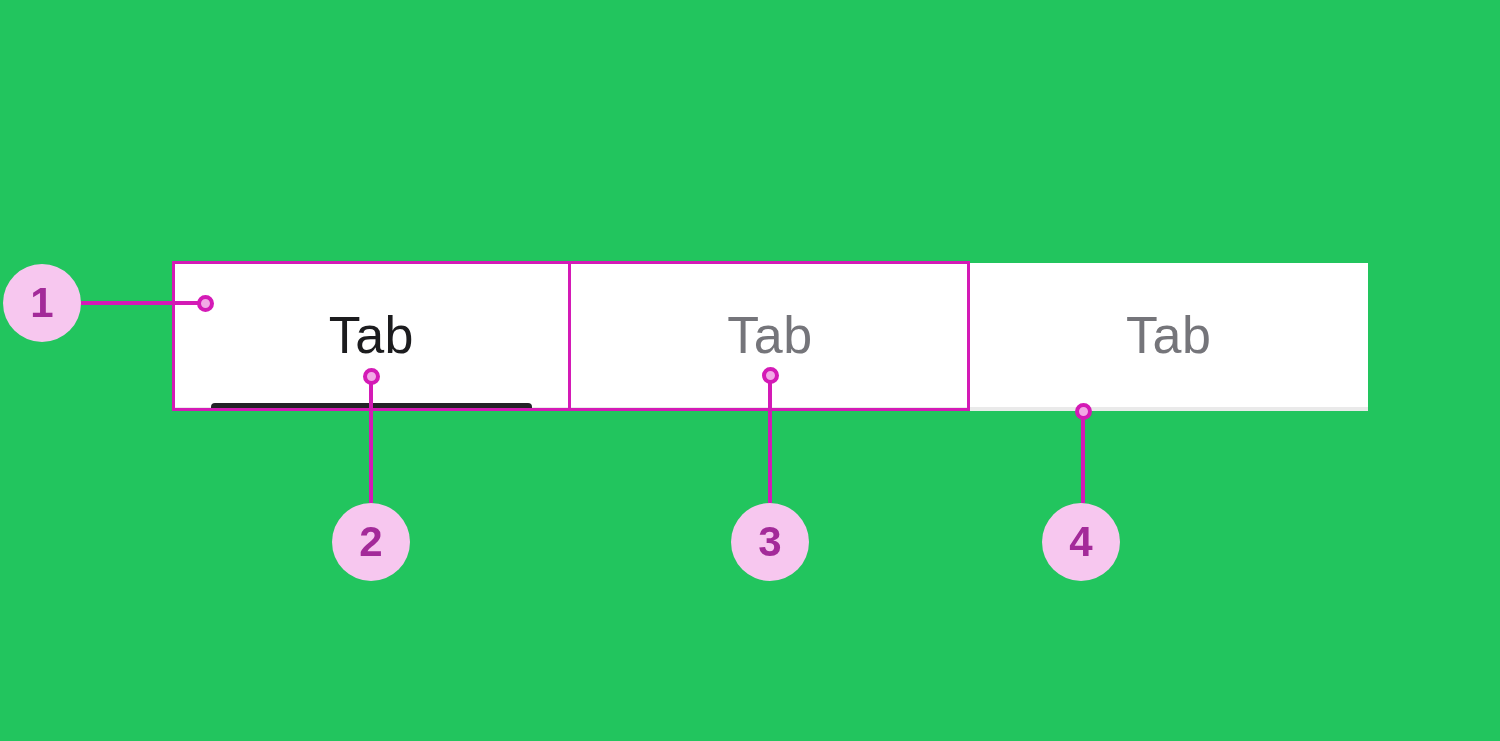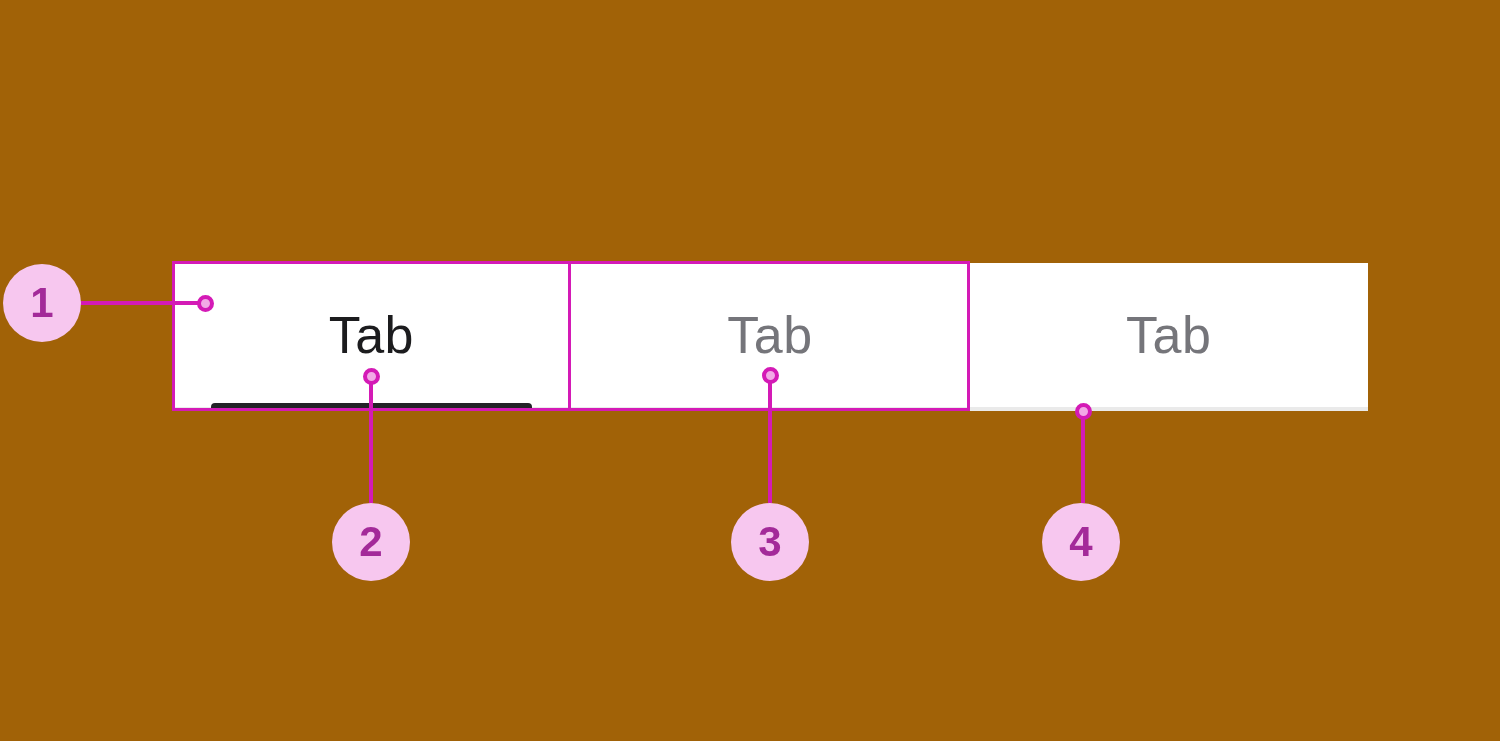--- a/index.html
+++ b/index.html
@@ -5,21 +5,21 @@
   html, body {
     margin: 0;
     padding: 0;
     background: #000000;
     font-family: "Liberation Sans", sans-serif;
   }
   #canvas {
     position: relative;
     width: 1500px;
     height: 741px;
-    background: #a16207;
+    background: #22c55e;
     overflow: hidden;
   }
 
   
   .tabbar {
     position: absolute;
     left: 172px;
     top: 263px;
     width: 1196px;
     height: 148px;

